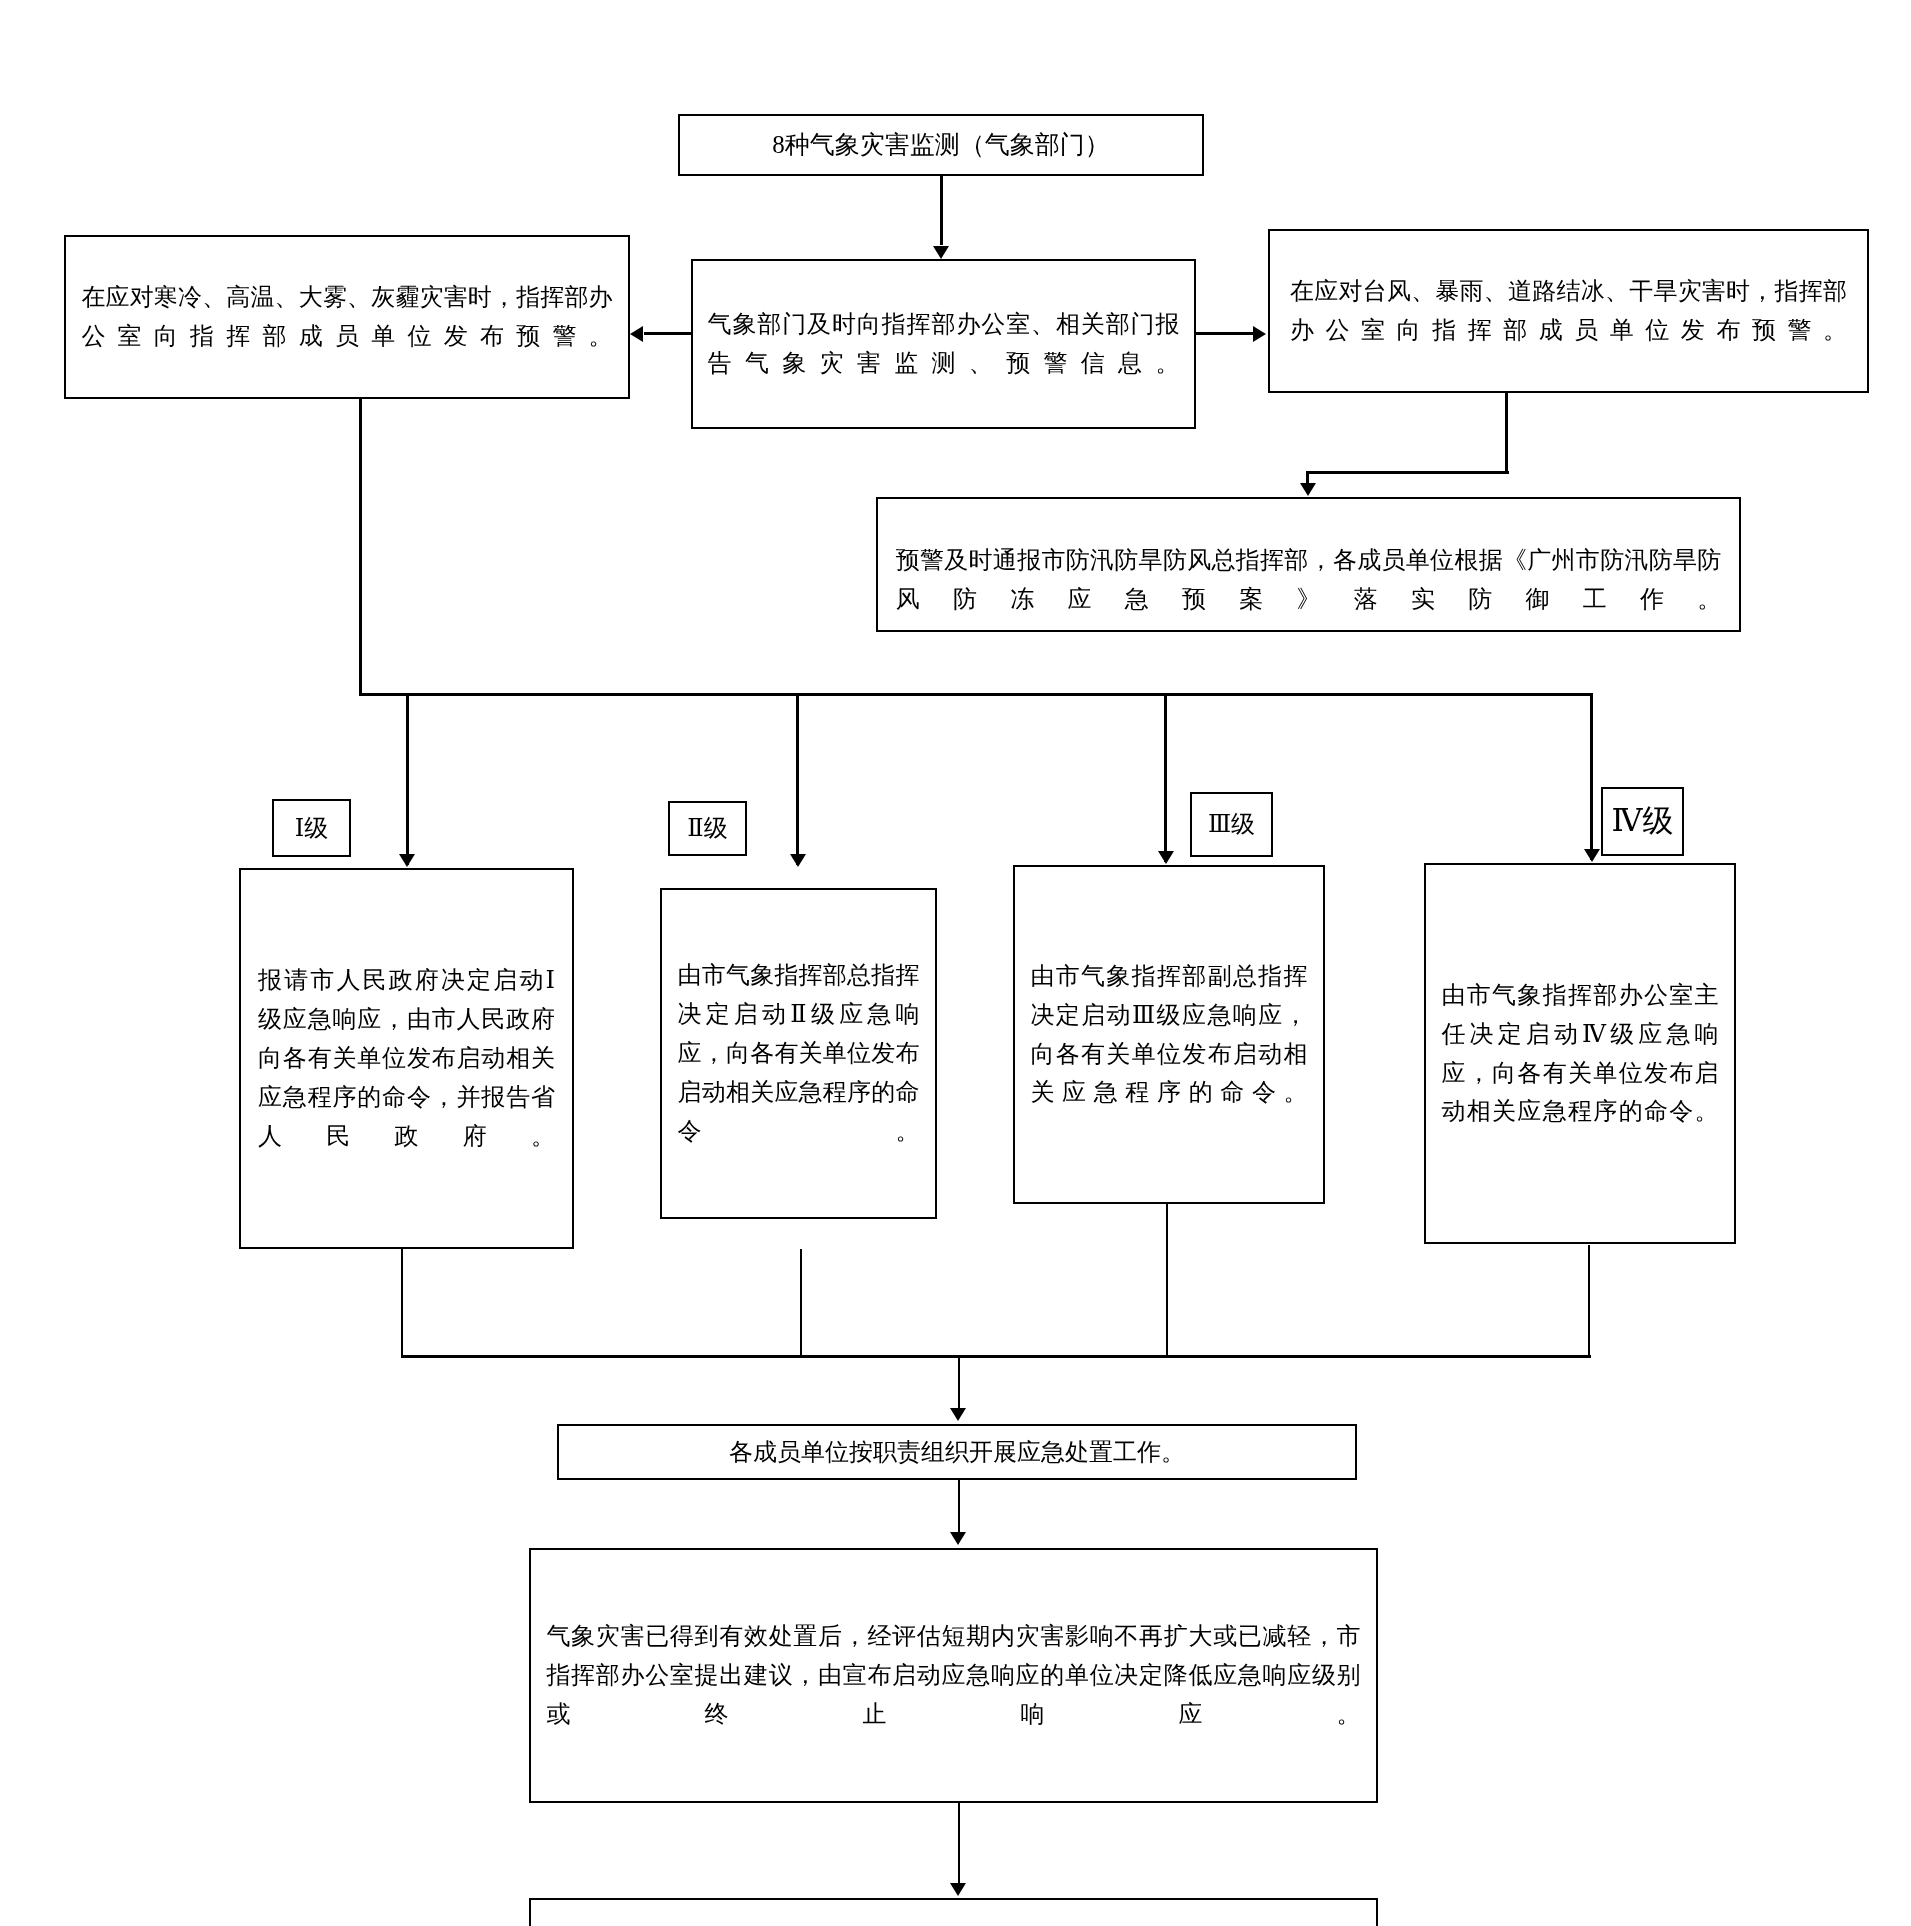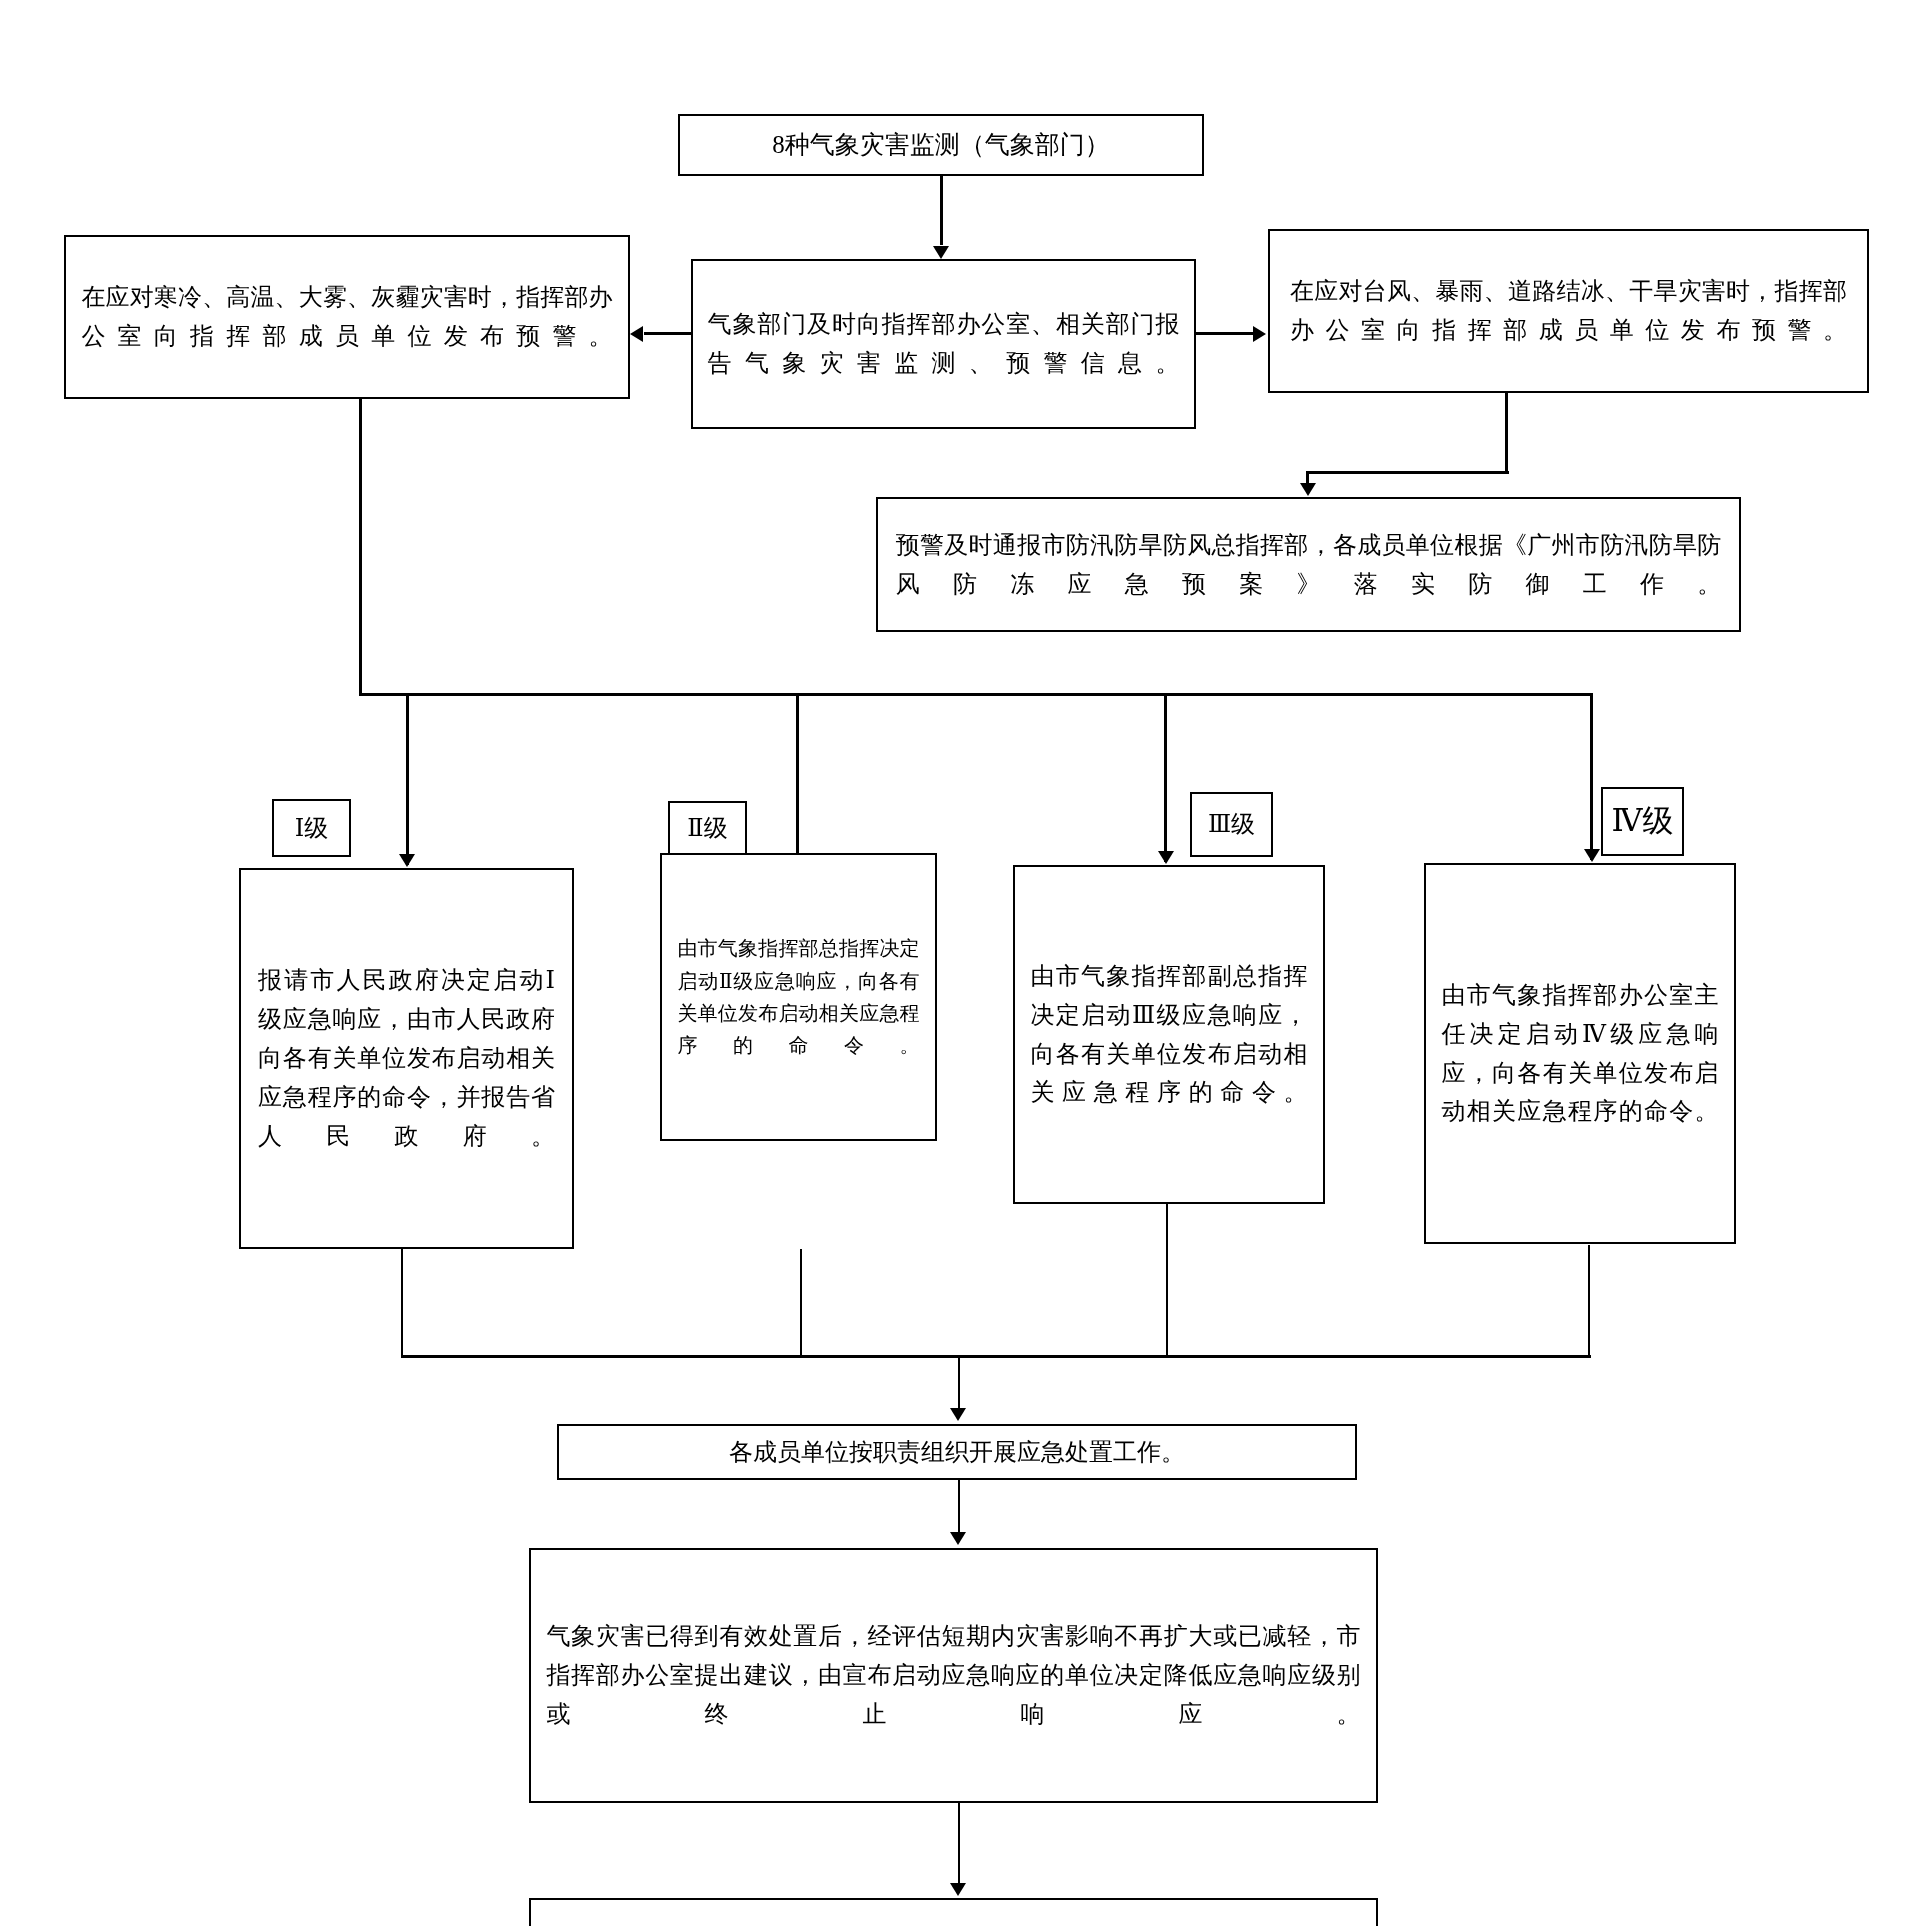--- a/index.html
+++ b/index.html
@@ -82,42 +82,42 @@
   </div>
 
   <div class="node justifyall" style="left:691px; top:259px; width:505px; height:170px; padding:13px 14.6px; font-size:24px;">
     <span class="txt">气象部门及时向指挥部办公室、相关部门报告气象灾害监测、预警信息。</span>
   </div>
 
   <div class="node justifyall" style="left:1268px; top:229px; width:601px; height:164px; padding:13px 20px; font-size:24px;">
     <span class="txt">在应对台风、暴雨、道路结冰、干旱灾害时，指挥部办公室向指挥部成员单位发布预警。</span>
   </div>
 
-  <div class="node justifyall" style="left:876px; top:497px; width:865px; height:135px; padding:11.6px 17.7px; font-size:24px;">
+  <div class="node justifyall" style="left:876px; top:497px; width:865px; height:135px; padding:11.6px 17.7px; font-size:24px;align-items:flex-end;">
     <span class="txt">预警及时通报市防汛防旱防风总指挥部，各成员单位根据《广州市防汛防旱防风防冻应急预案》落实防御工作。</span>
   </div>
 
   <div class="node center" style="left:272px; top:799px; width:79px; height:58px; font-size:24px;">
     <span class="txt">Ⅰ级</span>
   </div>
   <div class="node center" style="left:668px; top:801px; width:79px; height:55px; font-size:24px;">
     <span class="txt">Ⅱ级</span>
   </div>
   <div class="node center" style="left:1190px; top:792px; width:83px; height:65px; font-size:24px;">
     <span class="txt">Ⅲ级</span>
   </div>
   <div class="node center" style="left:1601px; top:787px; width:83px; height:69px; font-size:31px;">
     <span class="txt">Ⅳ级</span>
   </div>
 
   <div class="node justifyall" style="left:239px; top:868px; width:335px; height:381px; padding:11.6px 17px; font-size:24px;">
     <span class="txt">报请市人民政府决定启动Ⅰ级应急响应，由市人民政府向各有关单位发布启动相关应急程序的命令，并报告省人民政府。</span>
   </div>
 
-  <div class="node justifyall" style="left:660px; top:853px; width:277px; height:288px; padding:11.6px 15.4px; font-size:20px;">
+  <div class="node justifyall" style="left:660px; top:888px; width:277px; height:331px; padding:11.6px 15.4px; font-size:24px;">
     <span class="txt">由市气象指挥部总指挥决定启动Ⅱ级应急响应，向各有关单位发布启动相关应急程序的命令。</span>
   </div>
 
   <div class="node justifyall" style="left:1013px; top:865px; width:312px; height:339px; padding:10px 15.4px; font-size:24px;">
     <span class="txt">由市气象指挥部副总指挥决定启动Ⅲ级应急响应，向各有关单位发布启动相关应急程序的命令。</span>
   </div>
 
   <div class="node justifyall" style="left:1424px; top:863px; width:312px; height:381px; padding:11.6px 15.4px; font-size:24px;">
     <span class="txt">由市气象指挥部办公室主任决定启动Ⅳ级应急响应，向各有关单位发布启动相关应急程序的命令。</span>
   </div>

